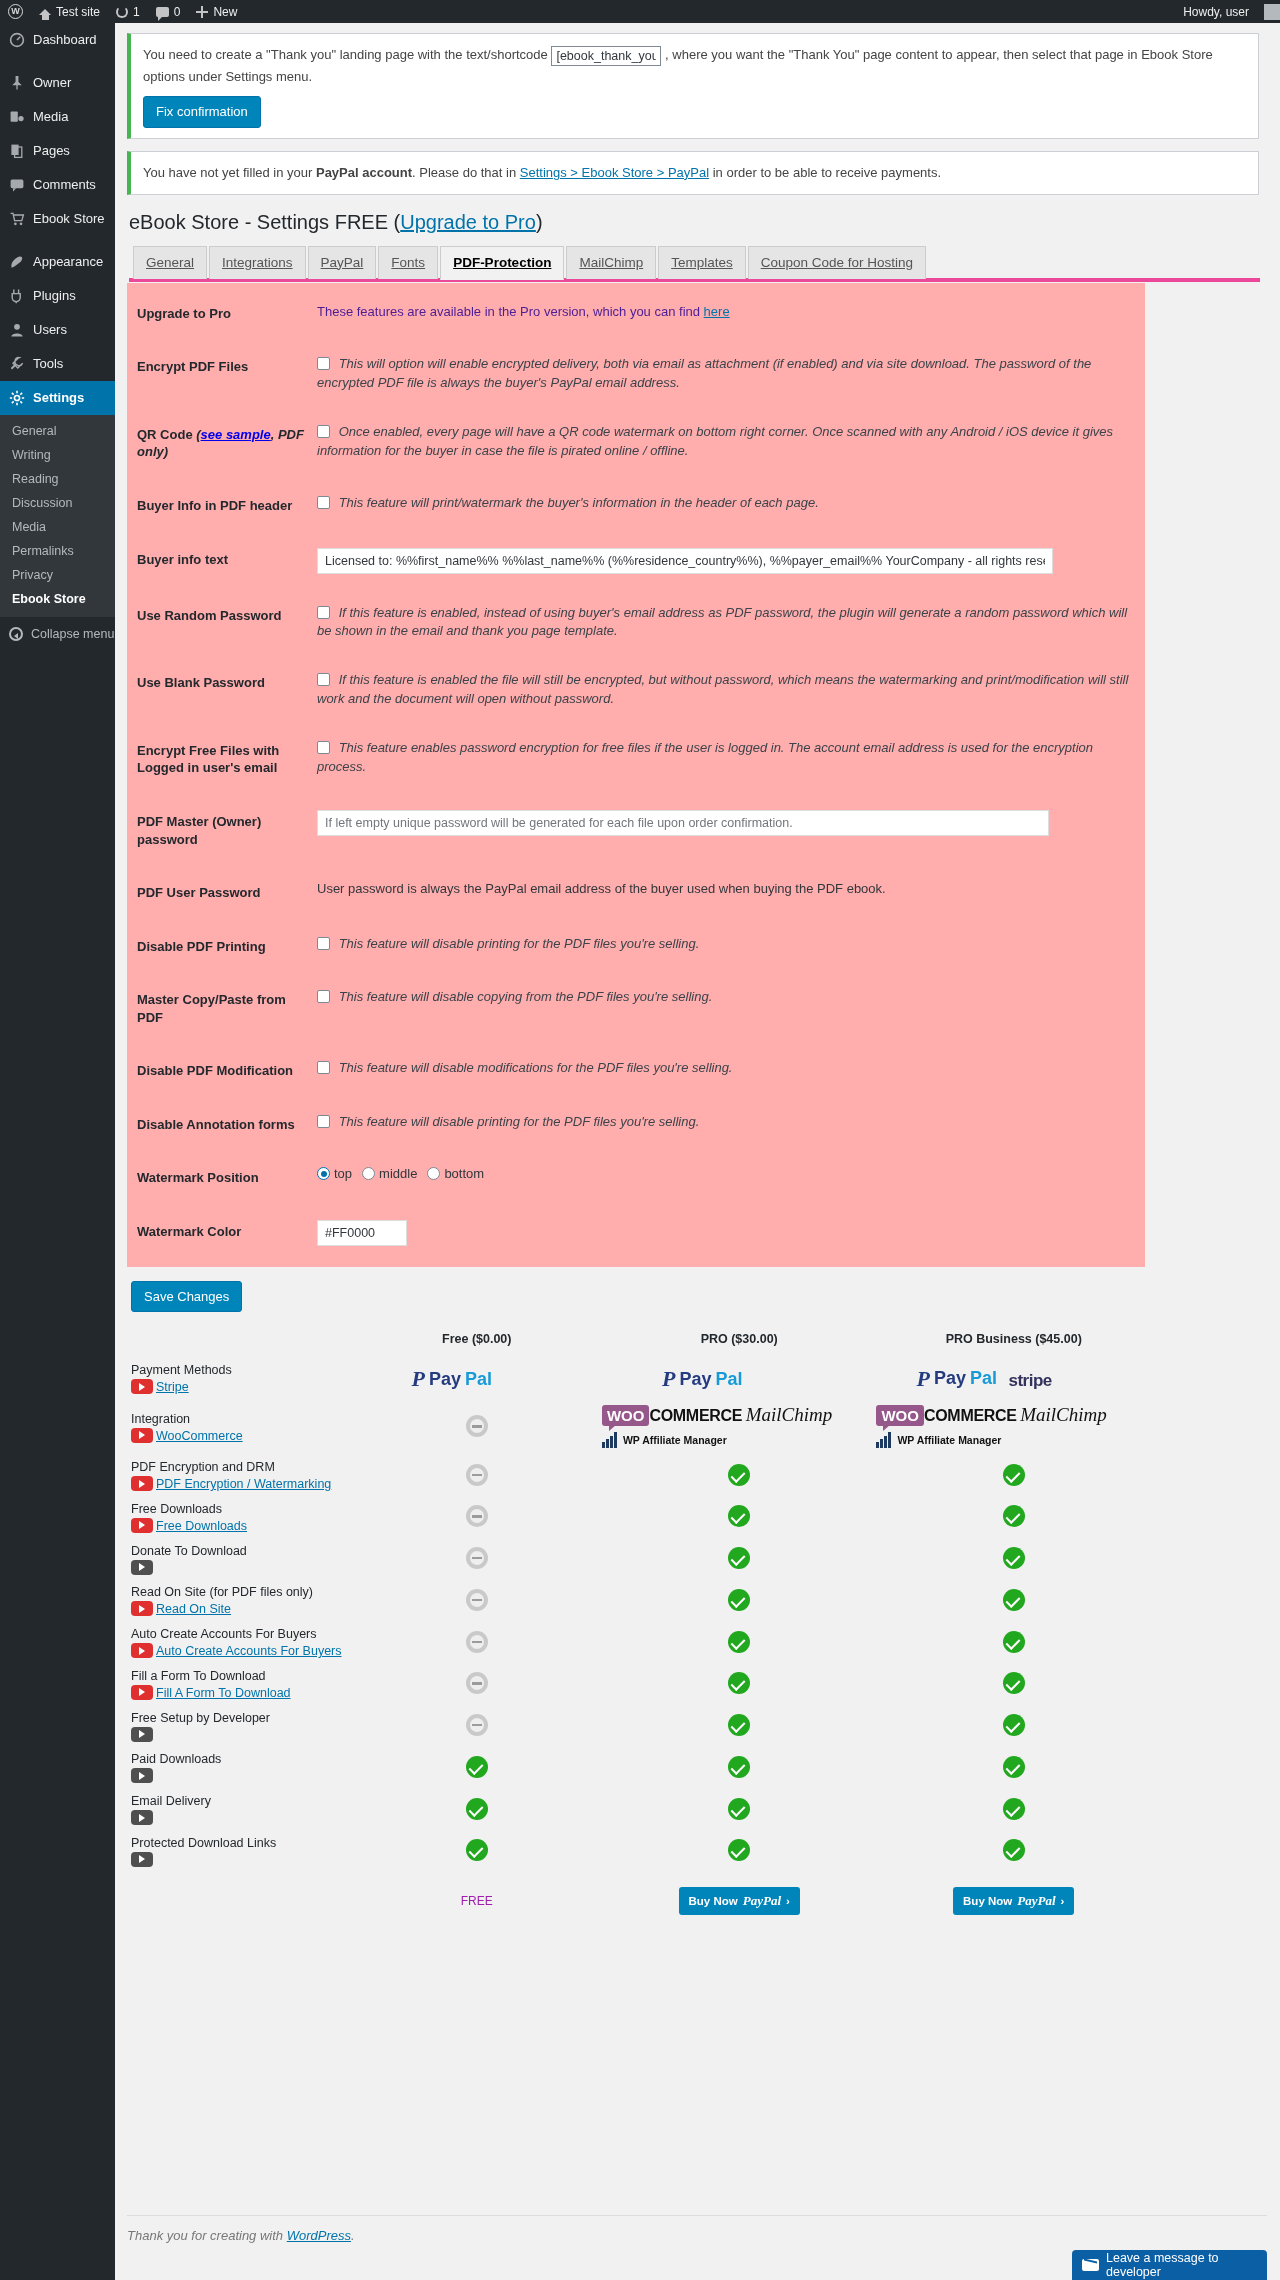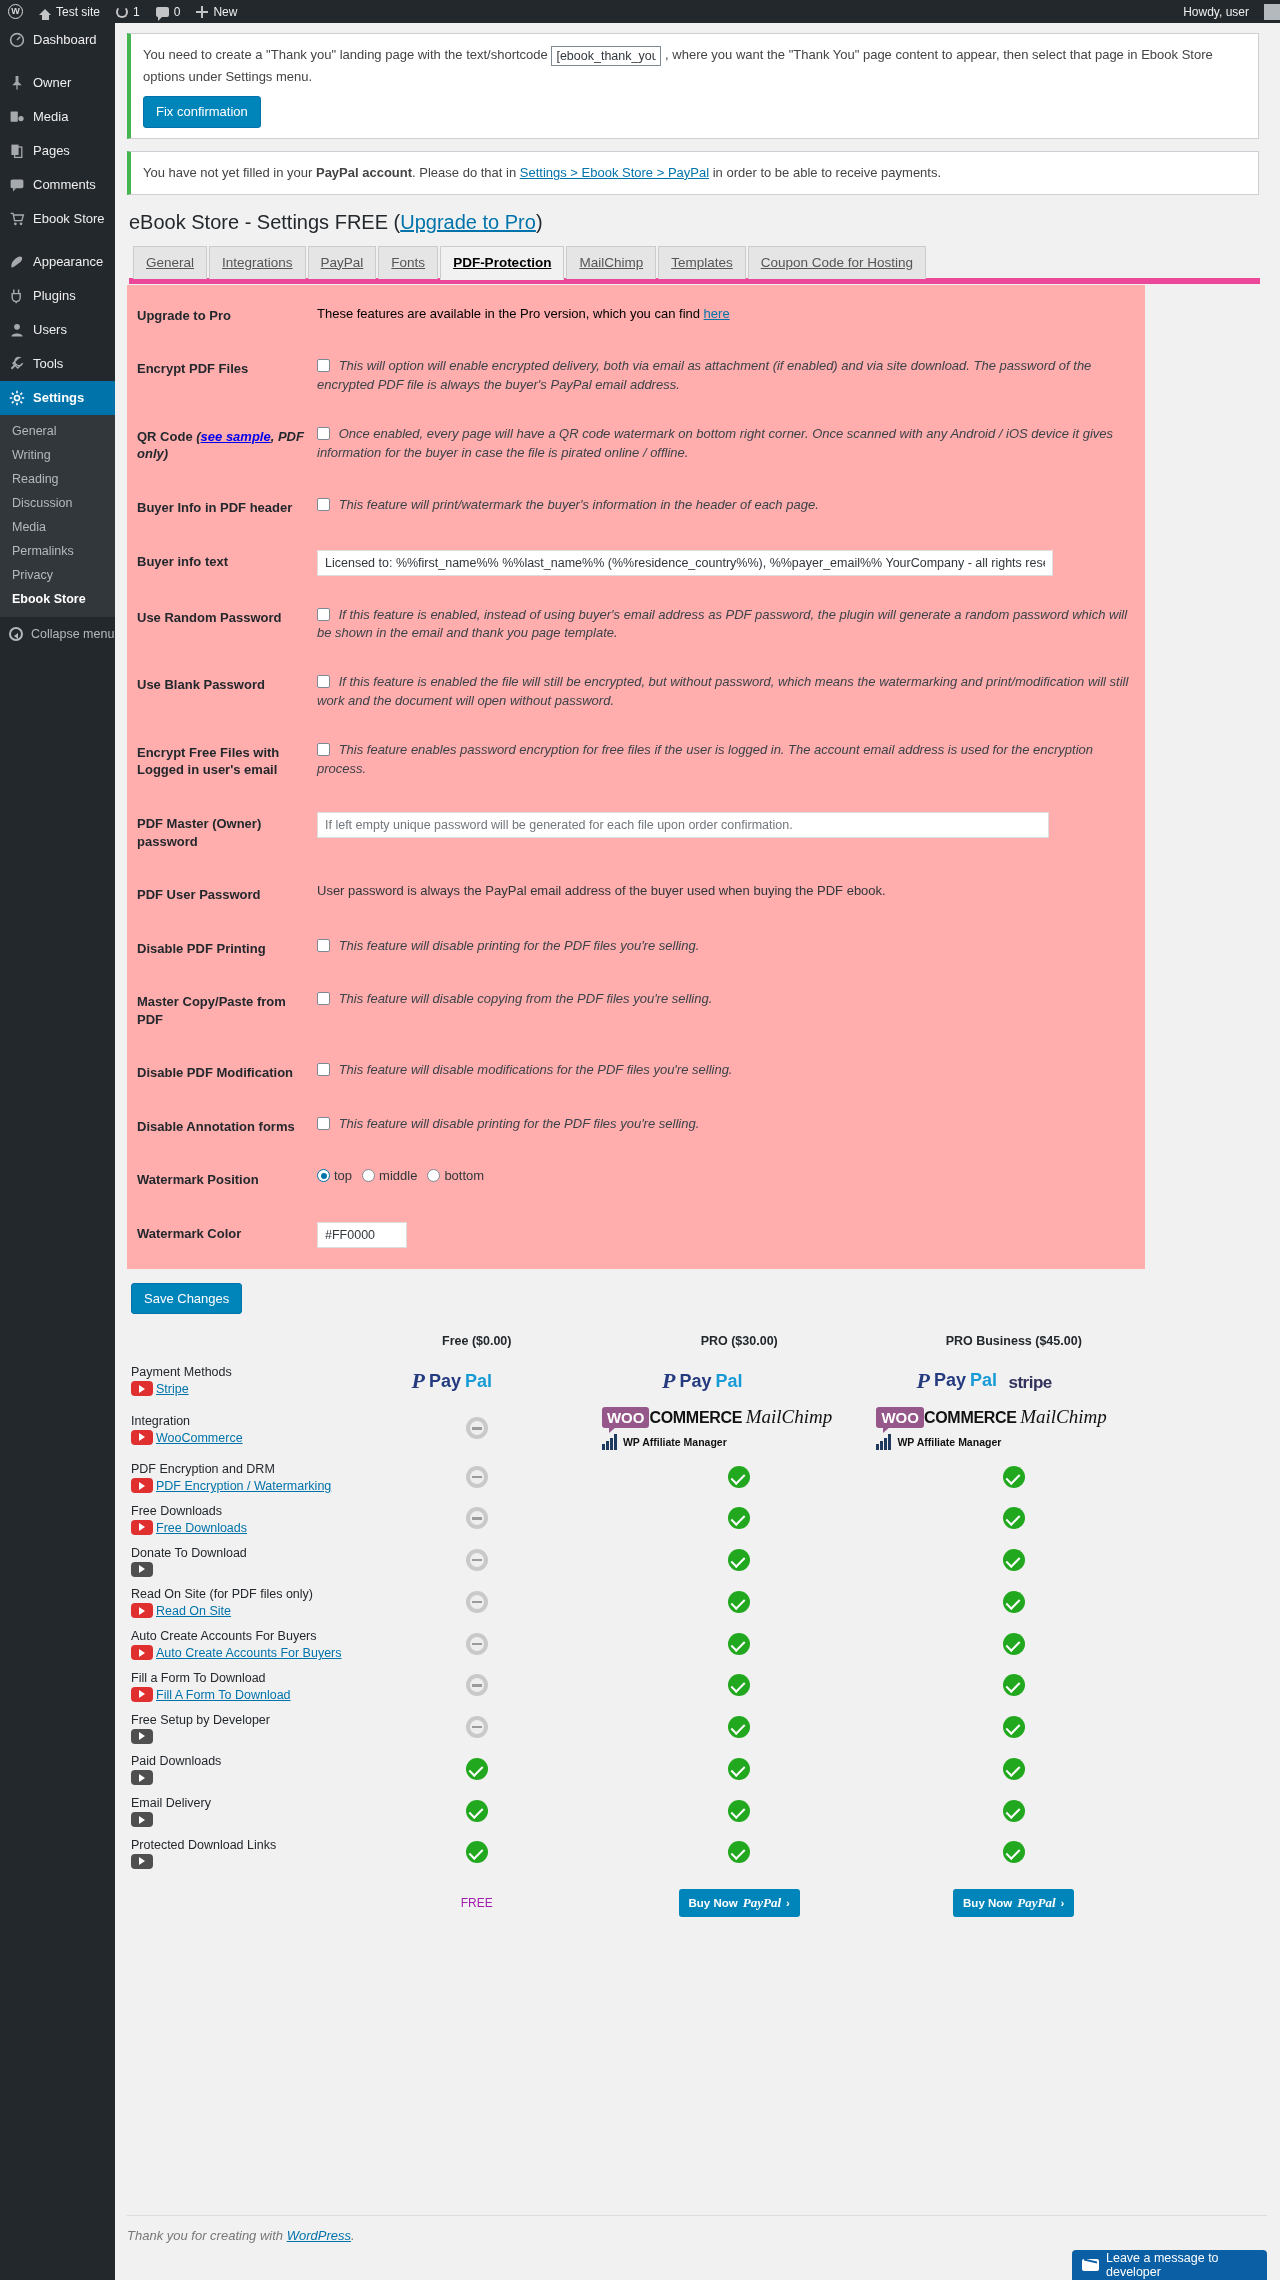--- a/index.html
+++ b/index.html
@@ -101,41 +101,41 @@
     margin-top:8px; cursor:pointer; line-height:1.5;
   }
 
   h1.page-title{
     font-size:20px; font-weight:400; color:#23282d;
     margin:14px 0 10px 2px; line-height:1.3;
   }
   h1.page-title a{ color:#0073aa; }
 
   
-  .nav-tabs{ margin:0 0 0 2px; padding:0 0 0 4px; border-bottom:6px solid #ec4899; line-height:0;}
+  .nav-tabs{ margin:0 0 0 2px; padding:0 0 0 4px; border-bottom:4px solid #ec4899; line-height:0;}
   .nav-tab{
     display:inline-block; border:1px solid #ccc; border-bottom:none;
     background:#e5e5e5; color:#555; font-size:13.5px;
     padding:7px 12px 6px 12px; margin:0 2px -1px 0; line-height:1.4;
     position:relative; top:1px;
   }
   .nav-tab.active{ background:#f1f1f1; border-bottom:1px solid #f1f1f1; color:#000; font-weight:600;}
 
   
   .settings-box{ background:#ffadad; padding:4px 0 6px 0; margin-top:1px; width:1018px;}
   table.form-table{ border-collapse:collapse; width:1018px; }
   table.form-table th{
     text-align:left; vertical-align:top; font-weight:600; color:#23282d;
     font-size:13px; width:190px; padding:18px 10px 18px 10px; line-height:1.35;
   }
   table.form-table td{
     vertical-align:top; padding:15px 10px 15px 0; font-size:13px; color:#32373c;
   }
   td .desc{ font-style:italic; color:#3c434a; line-height:1.45; display:inline; }
-  td .plain{ color:#000000; }
+  td .plain{ color:#4c1d95; }
   td a{ color:#0073aa; }
   input[type=checkbox].cb{
     -webkit-appearance:none; appearance:none;
     width:13px;height:13px;border:1px solid #7e8993;background:#fff;border-radius:2px;
     vertical-align:-2px; margin:0 5px 0 0; cursor:pointer;
   }
   input[type=radio].rb{
     -webkit-appearance:none; appearance:none;
     width:13px;height:13px;border:1px solid #7e8993;background:#fff;border-radius:50%;
     vertical-align:-2px; margin:0 4px 0 0; cursor:pointer; position:relative;

